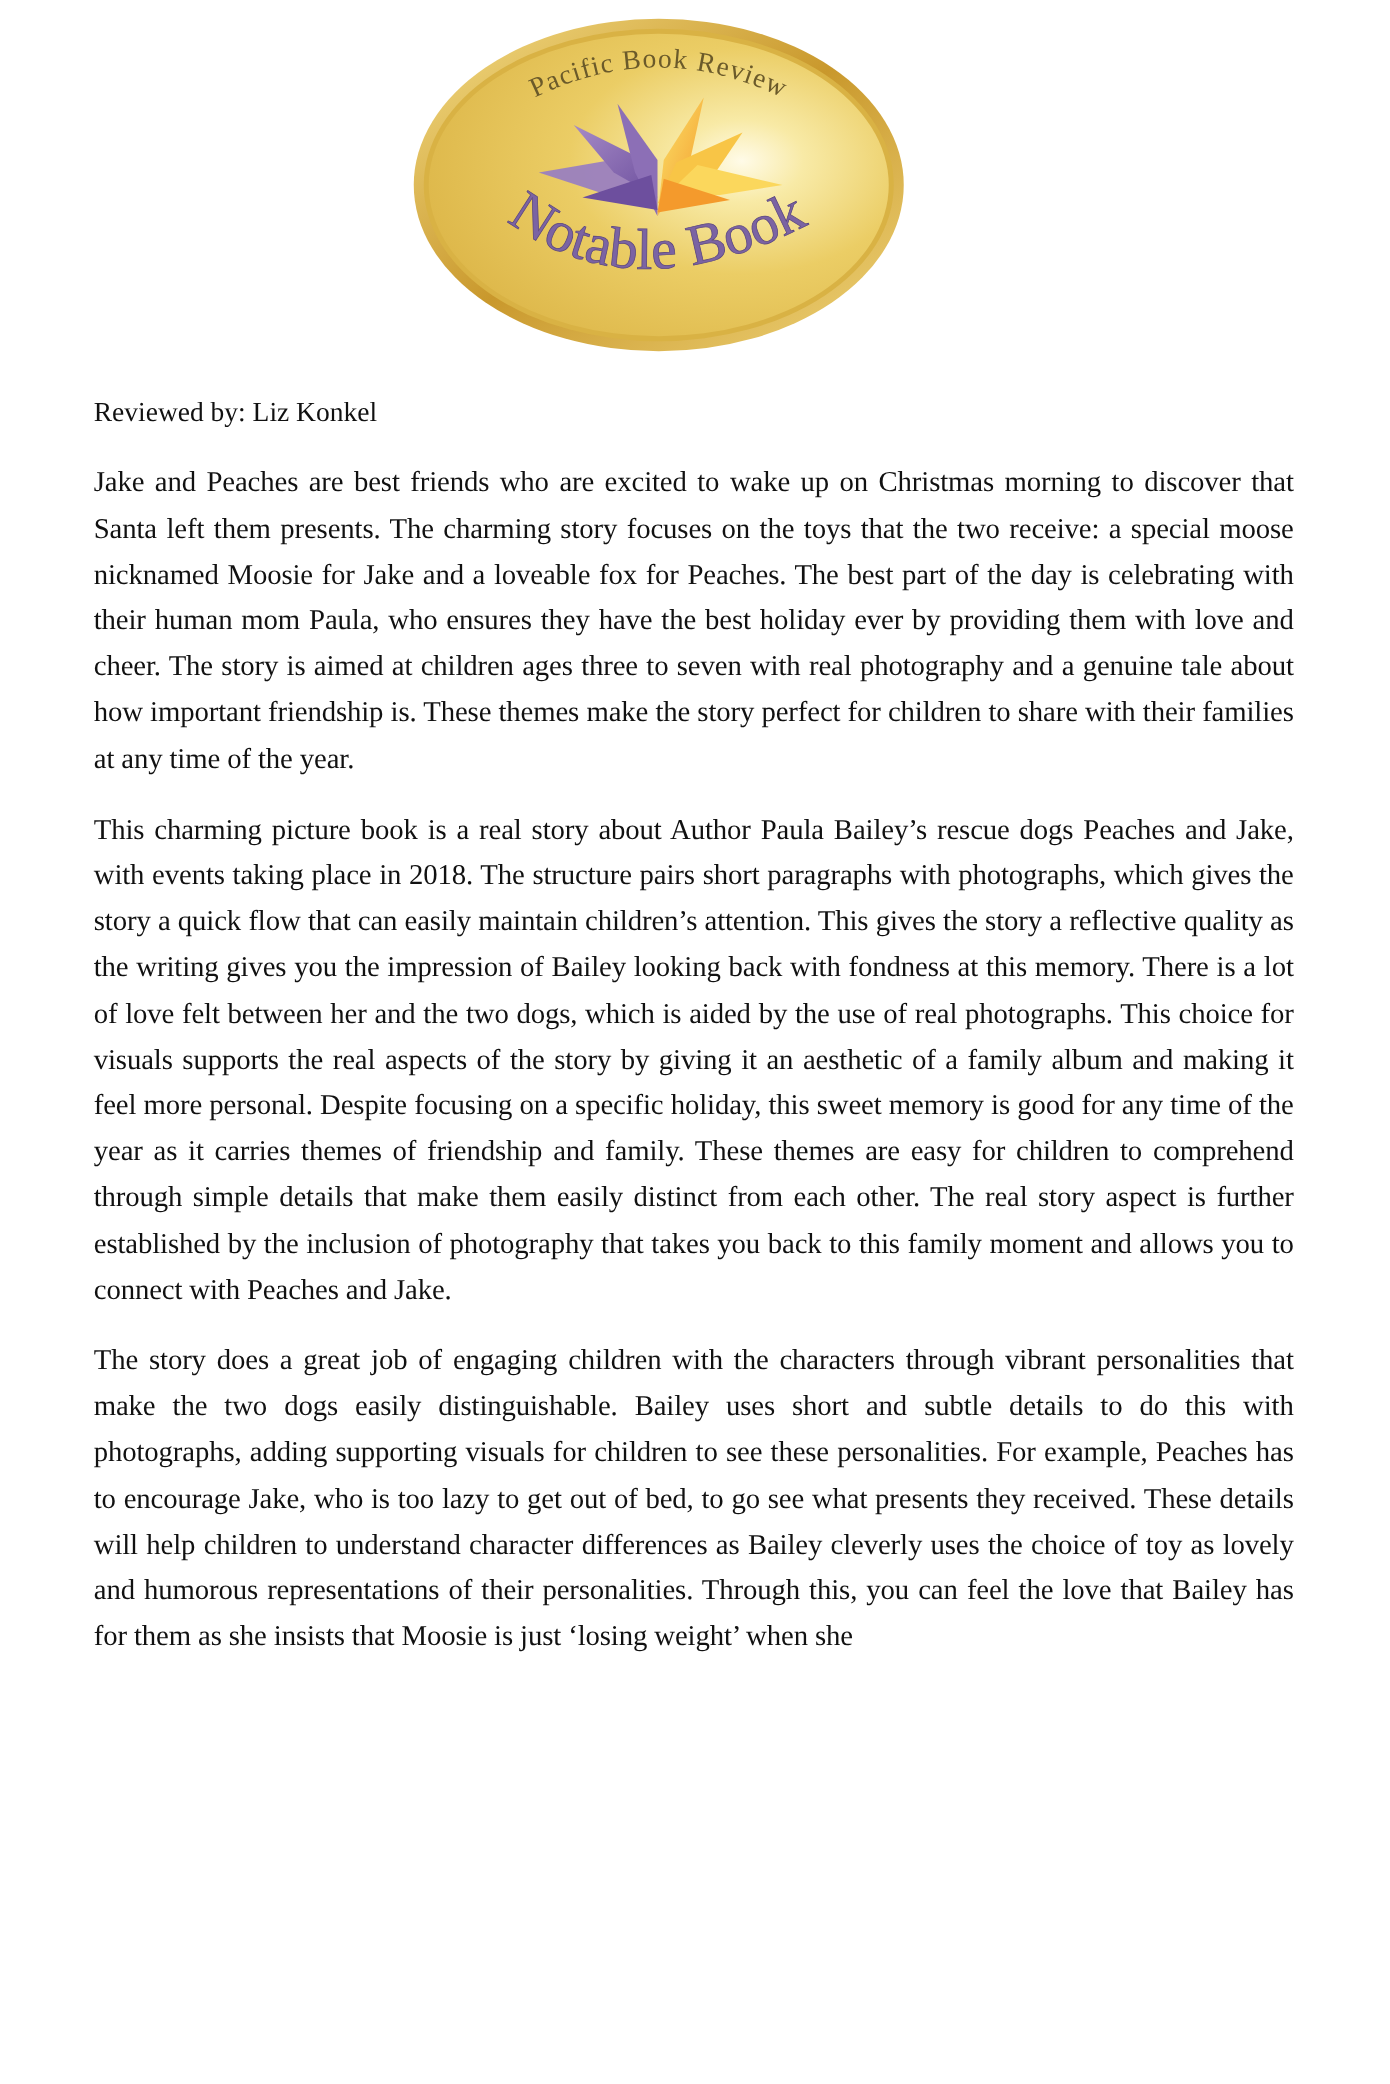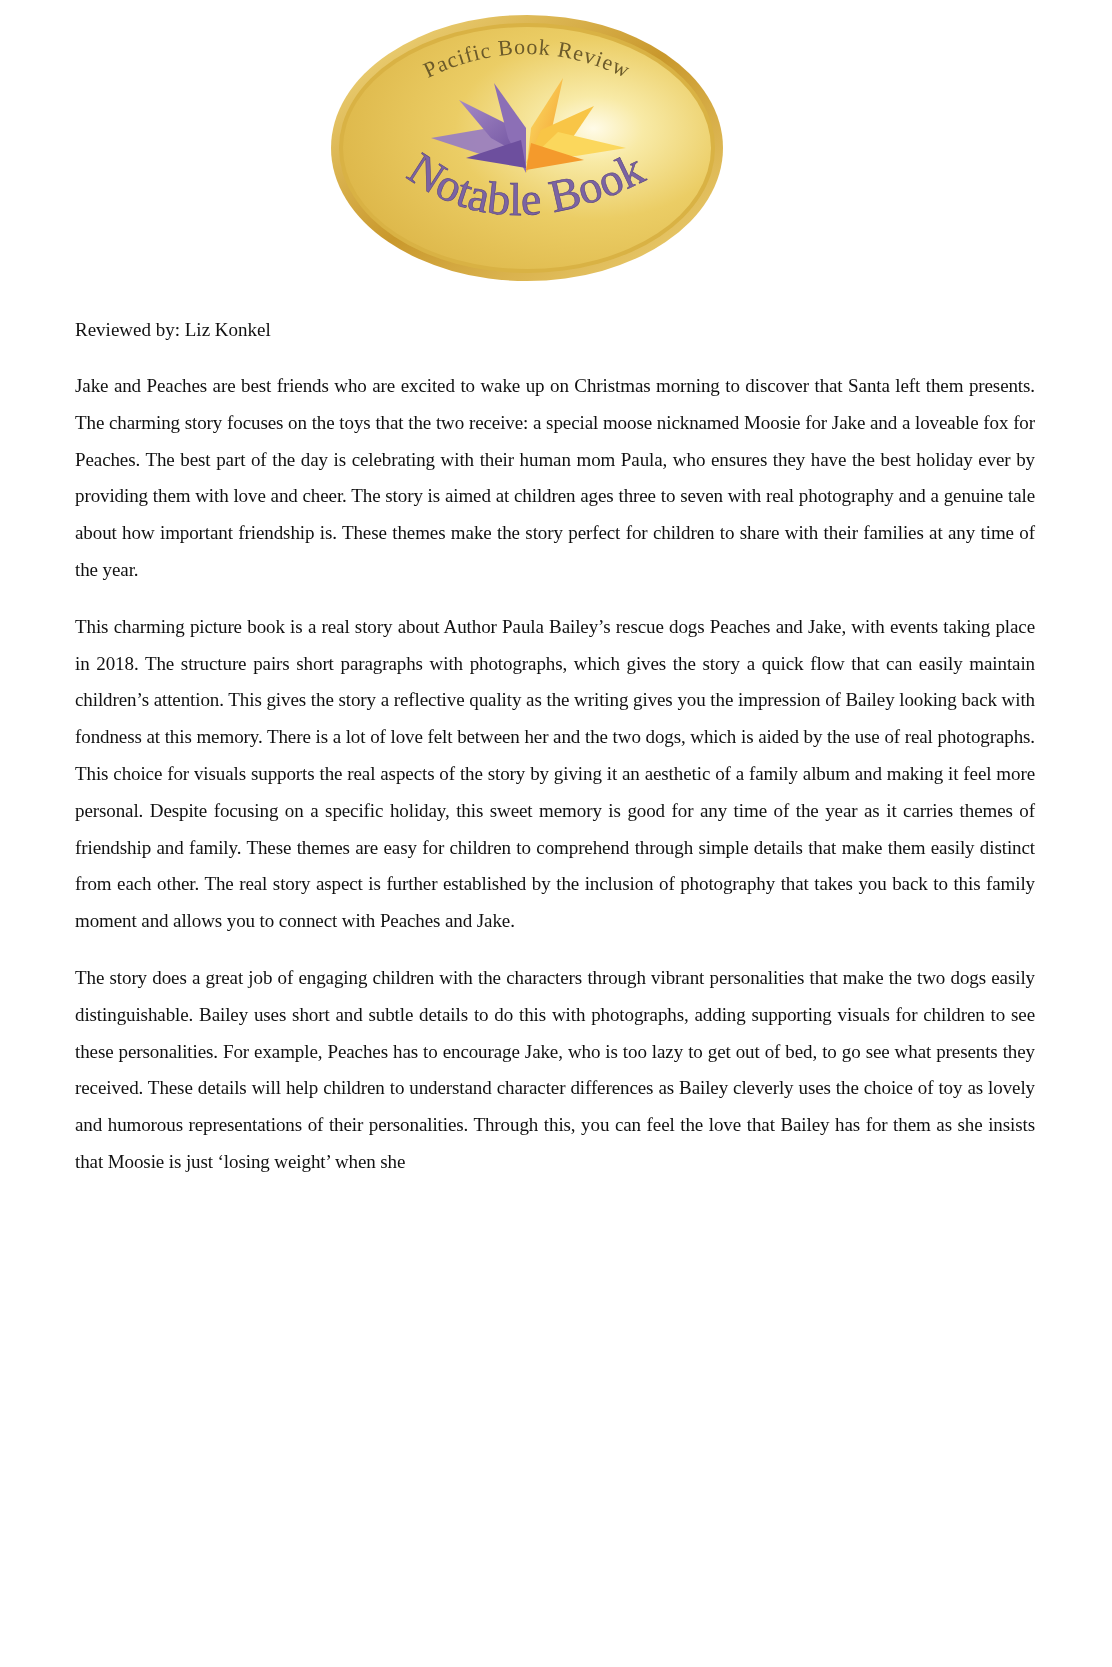--- a/index.html
+++ b/index.html
@@ -23,26 +23,26 @@
       height: 280px;
     }
     .badge-wrap svg { display: block; }
     .content {
       position: absolute;
       left: 75px;
       top: 312px;
       width: 960px;
     }
     .reviewer {
-      font-size: 19px;
+      font-size: 22px;
       line-height: 36px;
       margin: 0 0 20px 0;
     }
     .para {
-      font-size: 19px;
+      font-size: 23px;
       line-height: 36.8px;
       text-align: justify;
       margin: 0 0 20px 0;
       letter-spacing: -0.1px;
     }
   </style>
 </head>
 <body>
 
 <div class="badge-wrap">

